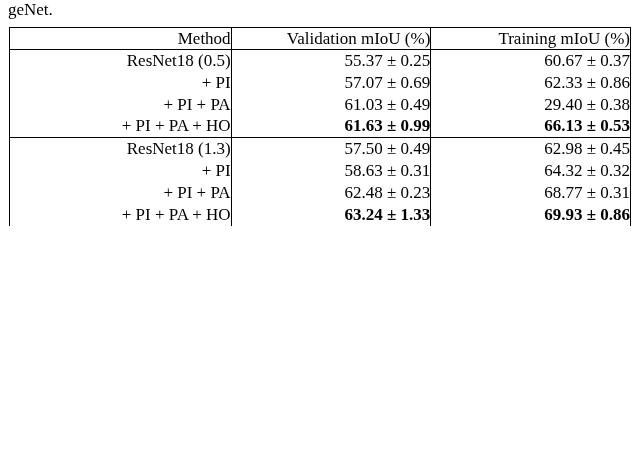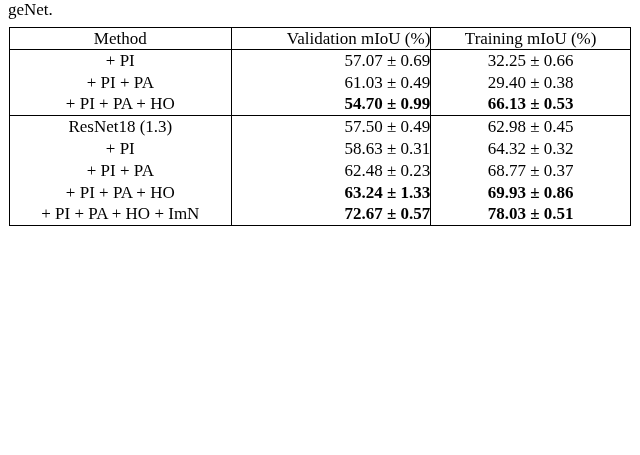--- a/index.html
+++ b/index.html
@@ -41,35 +41,35 @@
     padding: 0;
     margin: 0;
   }
   .cell {
     padding: 5px 0 5px 0;
     height: 22px;
     vertical-align: middle;
   }
   .col-method {
     width: 222px;
-    text-align: center;
+    text-align: right;
     padding-left: 9px;
     box-sizing: border-box;
     border-left: 1.2px solid #000;
     border-right: 1.2px solid #000;
   }
   .col-val {
     width: 200px;
     text-align: right;
     border-right: 1.2px solid #000;
     box-sizing: border-box;
   }
   .col-train {
     width: 200px;
-    text-align: center;
+    text-align: right;
     border-right: 1.2px solid #000;
     box-sizing: border-box;
   }
   .rule-top td {
     border-top: 1.2px solid #000;
   }
   .rule-bottom td {
     border-bottom: 1.2px solid #000;
   }
   .bold {
@@ -84,55 +84,55 @@
   <div class="caption-tail">geNet.</div>
 
   <table class="result-table">
     <tbody id="table-body">
         <tr class="rule-top rule-bottom">
           <td class="cell col-method">Method</td>
           <td class="cell col-val">Validation mIoU (%)</td>
           <td class="cell col-train">Training mIoU (%)</td>
         </tr>
         <tr>
+          <td class="cell col-method">ResNet18 (0.5)</td>
+          <td class="cell col-val">55.37 ± 0.25</td>
+          <td class="cell col-train">60.67 ± 0.37</td>
+        </tr>
+        <tr>
           <td class="cell col-method">+ PI</td>
           <td class="cell col-val">57.07 ± 0.69</td>
-          <td class="cell col-train">32.25 ± 0.66</td>
+          <td class="cell col-train">62.33 ± 0.86</td>
         </tr>
         <tr>
           <td class="cell col-method">+ PI + PA</td>
           <td class="cell col-val">61.03 ± 0.49</td>
           <td class="cell col-train">29.40 ± 0.38</td>
         </tr>
         <tr class="rule-bottom">
           <td class="cell col-method">+ PI + PA + HO</td>
-          <td class="cell col-val bold">54.70 ± 0.99</td>
+          <td class="cell col-val bold">61.63 ± 0.99</td>
           <td class="cell col-train bold">66.13 ± 0.53</td>
         </tr>
         <tr>
           <td class="cell col-method">ResNet18 (1.3)</td>
           <td class="cell col-val">57.50 ± 0.49</td>
           <td class="cell col-train">62.98 ± 0.45</td>
         </tr>
         <tr>
           <td class="cell col-method">+ PI</td>
           <td class="cell col-val">58.63 ± 0.31</td>
           <td class="cell col-train">64.32 ± 0.32</td>
         </tr>
         <tr>
           <td class="cell col-method">+ PI + PA</td>
           <td class="cell col-val">62.48 ± 0.23</td>
-          <td class="cell col-train">68.77 ± 0.37</td>
+          <td class="cell col-train">68.77 ± 0.31</td>
         </tr>
         <tr>
           <td class="cell col-method">+ PI + PA + HO</td>
           <td class="cell col-val bold">63.24 ± 1.33</td>
           <td class="cell col-train bold">69.93 ± 0.86</td>
-        </tr>
-        <tr class="rule-bottom">
-          <td class="cell col-method">+ PI + PA + HO + ImN</td>
-          <td class="cell col-val bold">72.67 ± 0.57</td>
-          <td class="cell col-train bold">78.03 ± 0.51</td>
         </tr>
       </tbody>
   </table>
 
 </div>
 
 </body></html>

